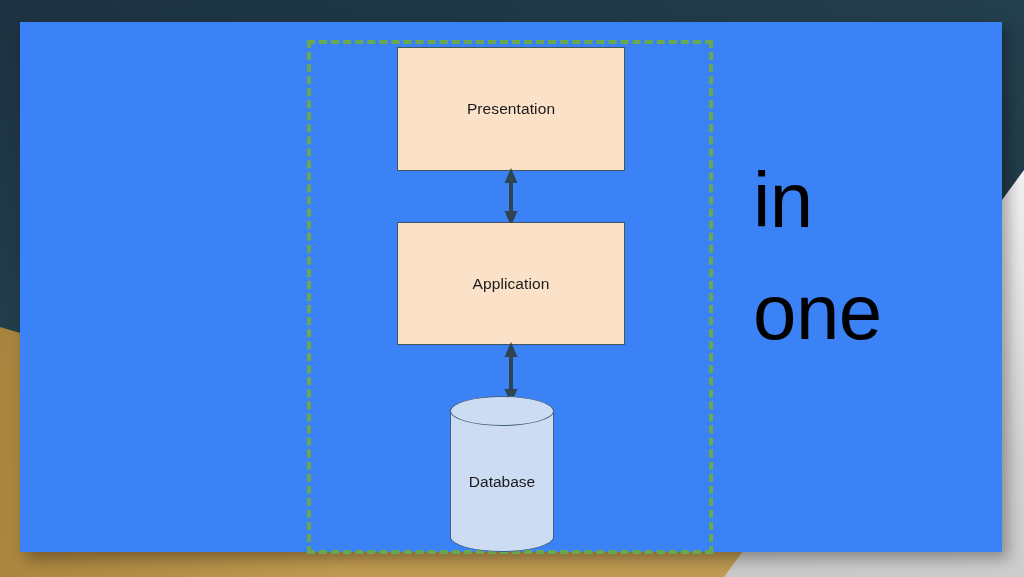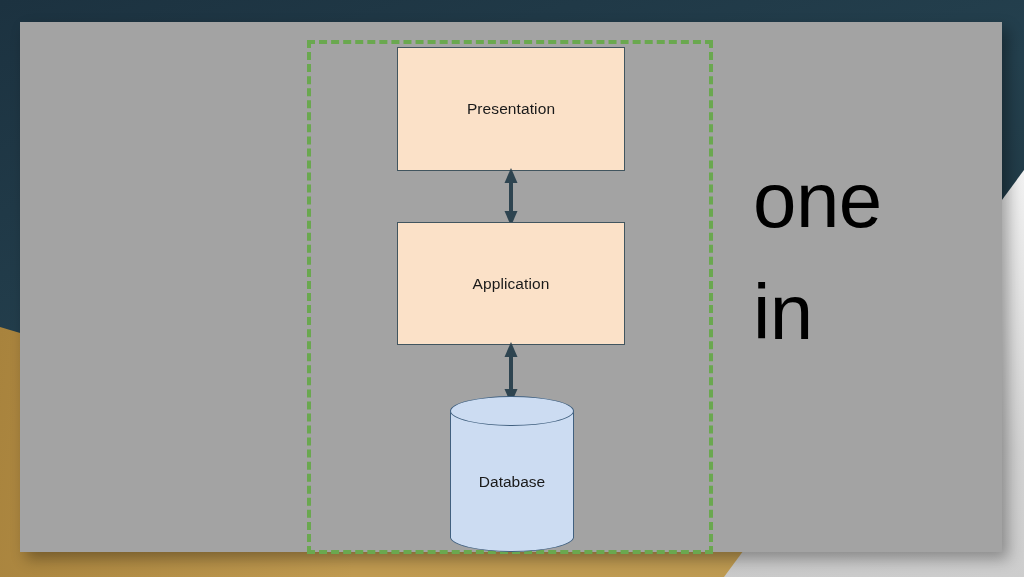--- a/index.html
+++ b/index.html
@@ -45,21 +45,21 @@
     clip-path: polygon(100% 0, 100% 100%, 0 100%);
   }
 
   
   .slide-canvas {
     position: absolute;
     left: 20px;
     top: 22px;
     width: 982px;
     height: 530px;
-    background: #a3a3a3;
+    background: #3b82f6;
     box-shadow: 6px 7px 14px rgba(0,0,0,0.33);
   }
 
   
   .group-boundary {
     position: absolute;
     left: 287px;
     top: 18px;
     width: 406px;
     height: 514px;
@@ -93,21 +93,21 @@
     top: 200px;
     width: 228px;
     height: 123px;
   }
 
   
   .db-shape {
     position: absolute;
     left: 430px;
     top: 374px;
-    width: 124px;
+    width: 104px;
     height: 156px;
   }
   .db-body {
     position: absolute;
     left: 0;
     top: 14px;
     width: 100%;
     height: 128px;
     box-sizing: border-box;
     background: #ccdcf2;
@@ -217,18 +217,18 @@
     </svg>
 
     <div class="db-shape">
       <div class="db-bottom"></div>
       <div class="db-body"></div>
       <div class="db-top"></div>
       <div class="db-label">Database</div>
     </div>
 
     <div class="headline">
+      <span class="hl-line">in</span>
       <span class="hl-line">one</span>
-      <span class="hl-line">in</span>
     </div>
 
   </div>
 </div>
 
 </body></html>

